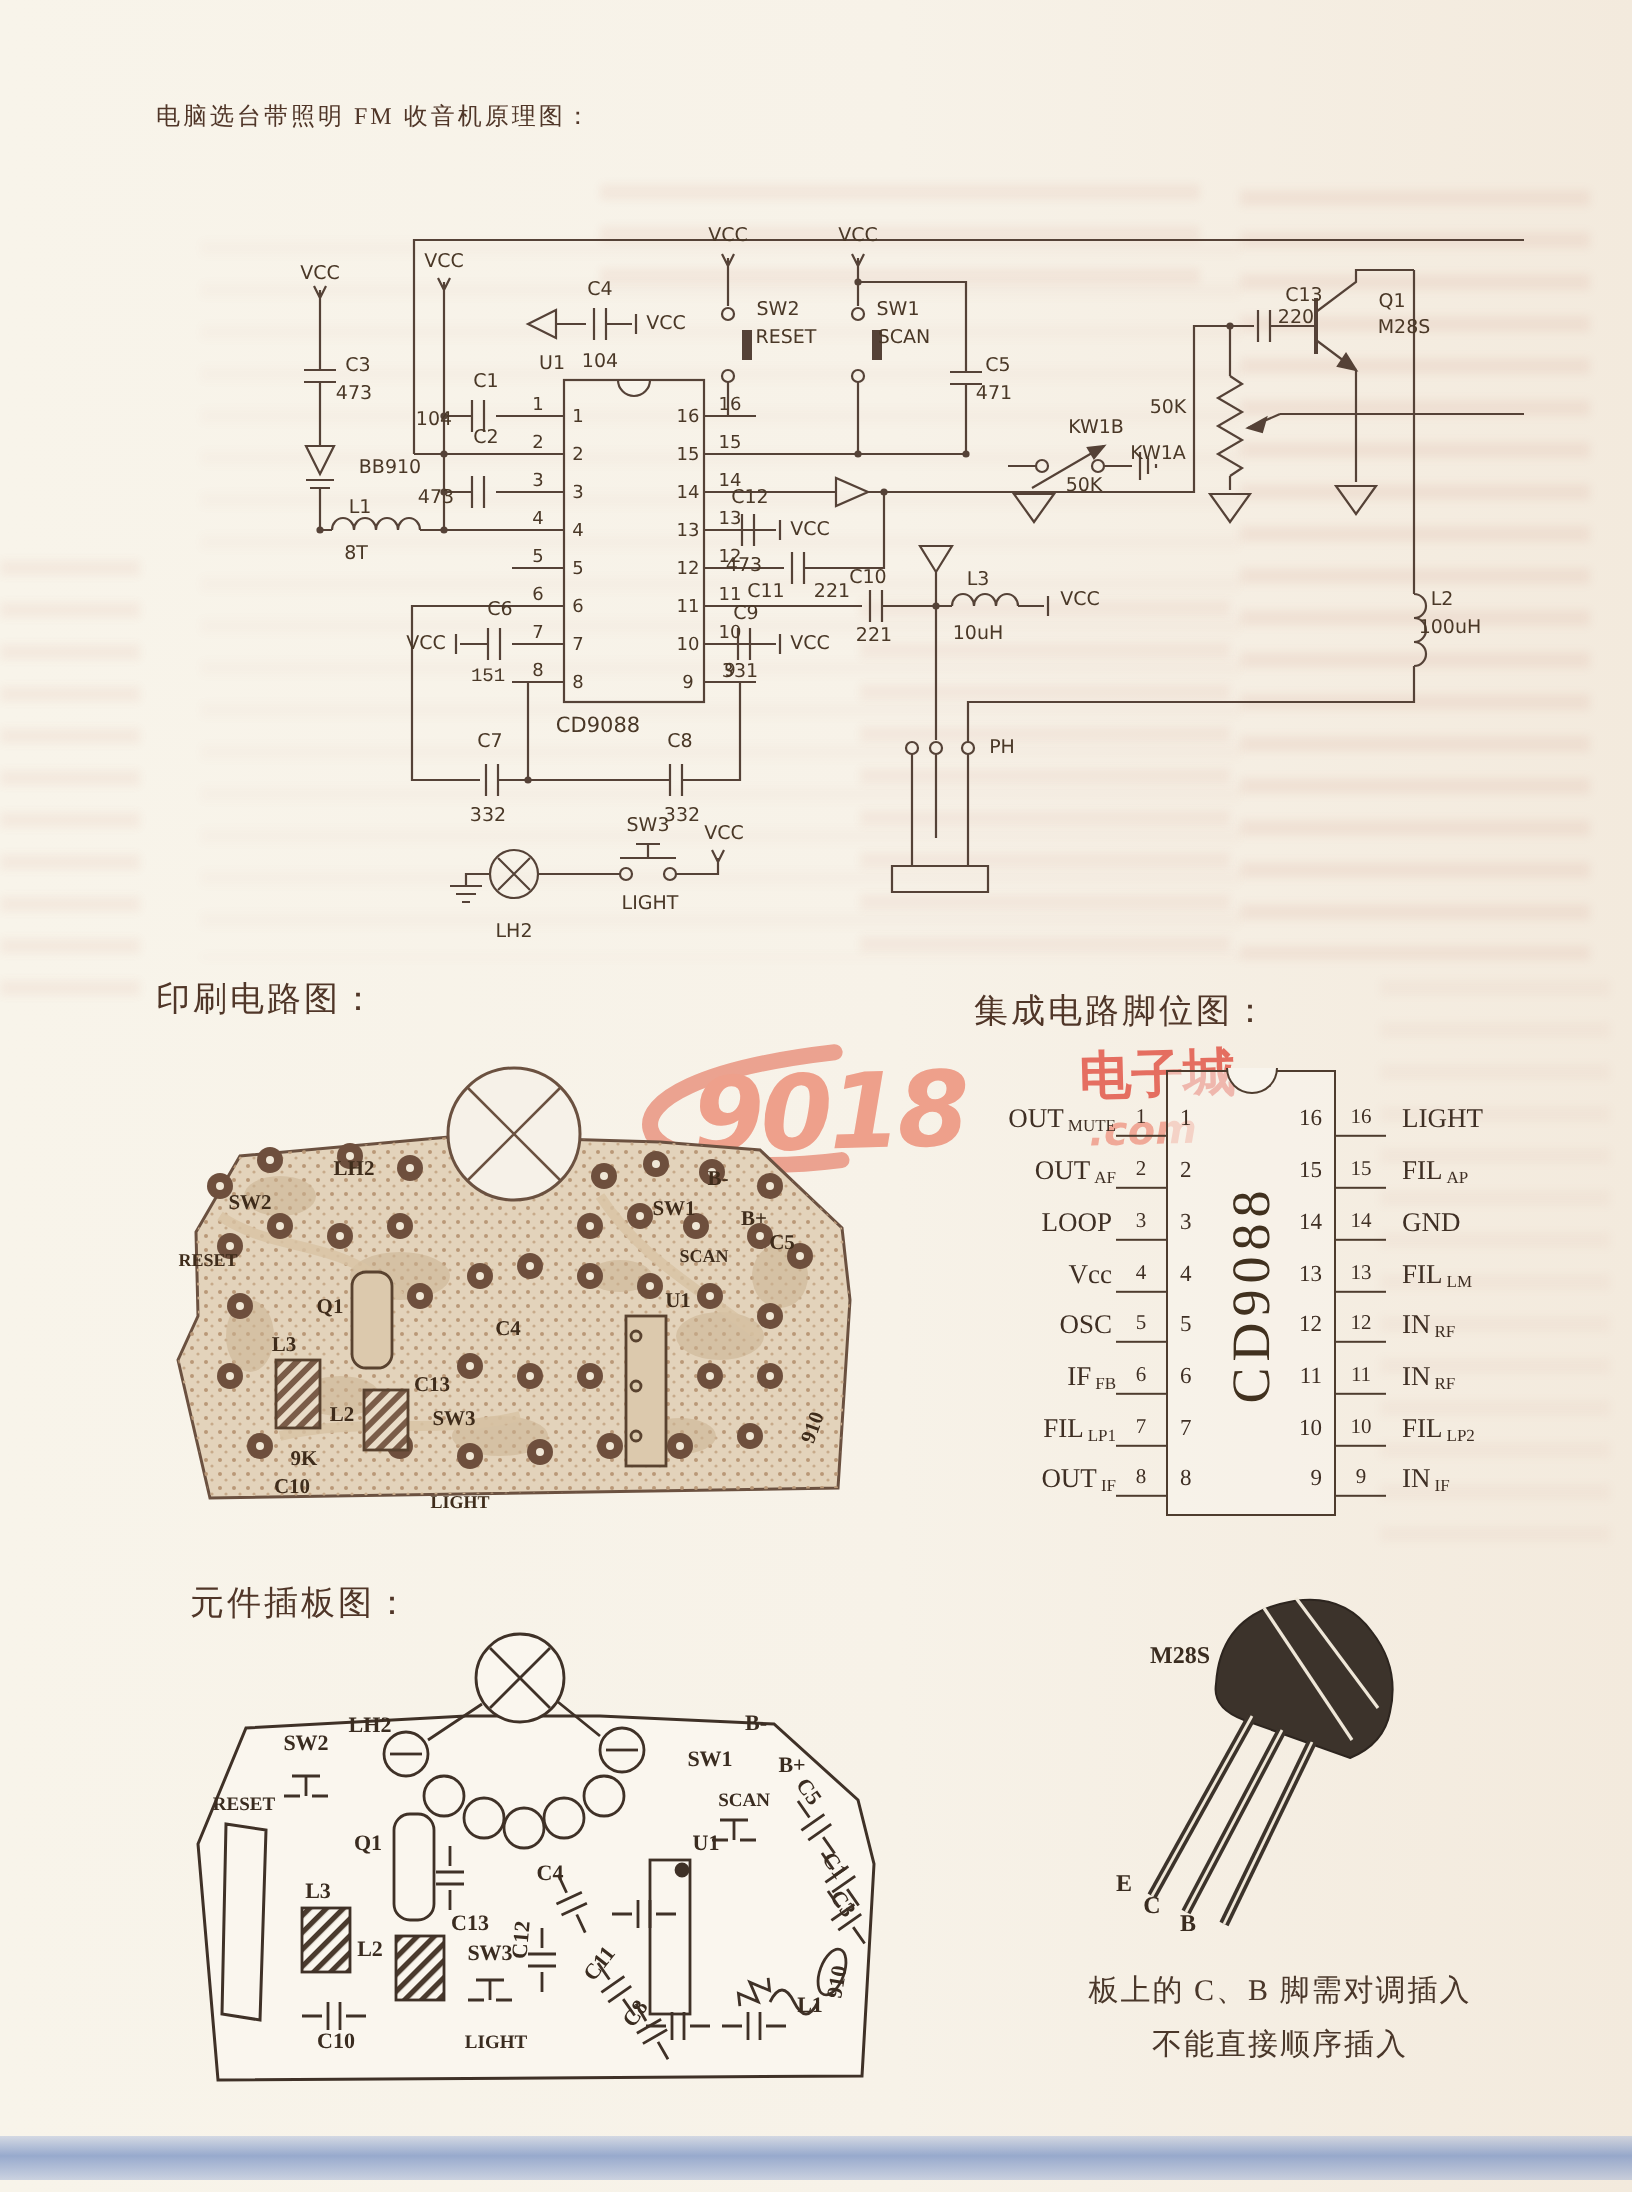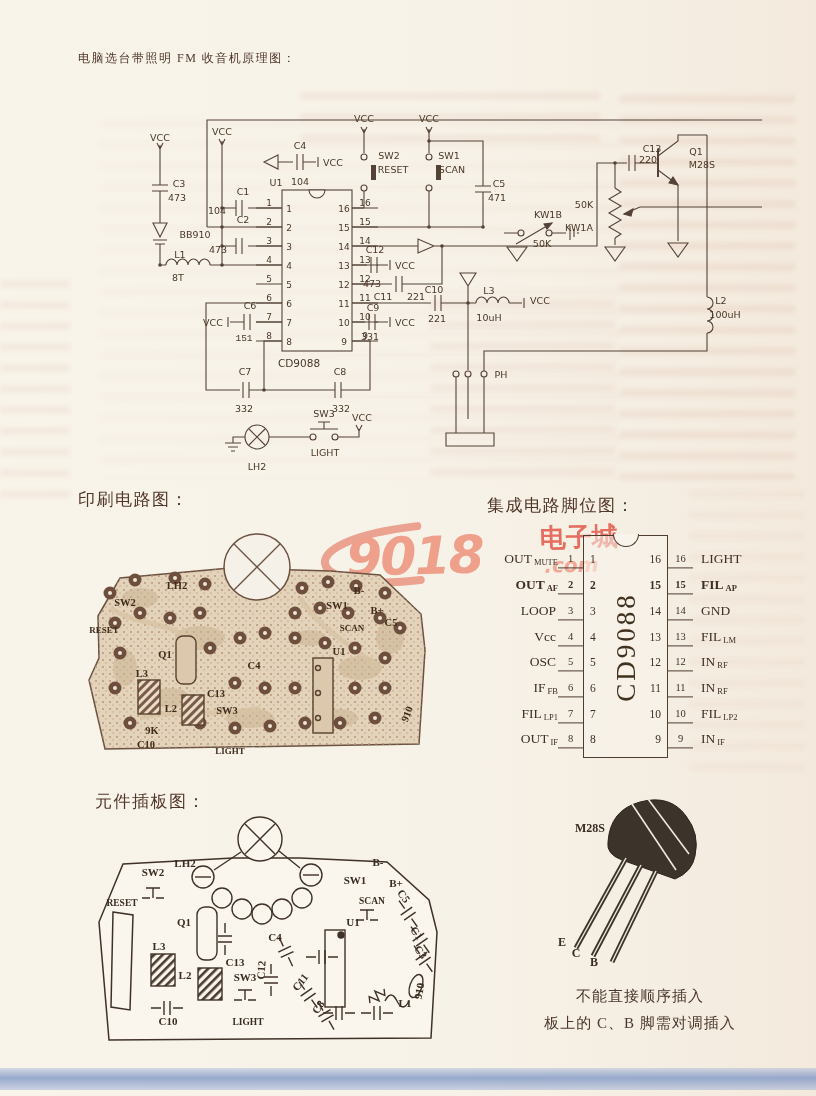--- a/index.html
+++ b/index.html
@@ -270,21 +270,21 @@
   </div>
   <div class="pin-row" style="top: 32px;">
       <span class="pl"><span>OUT</span><span class="ss">MUTE</span></span>
       <span class="stub"><span>1</span></span>
       <span class="inn l">1</span>
       <span class="gap"></span>
       <span class="inn r">16</span>
       <span class="stub"><span>16</span></span>
       <span class="pr"><span>LIGHT</span><span class="ss"></span></span>
     </div>
-    <div class="pin-row" style="top: 58px; font-weight: bold;">
+    <div class="pin-row" style="top: 58px;">
       <span class="pl"><span>OUT</span><span class="ss">AF</span></span>
       <span class="stub"><span>2</span></span>
       <span class="inn l">2</span>
       <span class="gap"></span>
       <span class="inn r">15</span>
       <span class="stub"><span>15</span></span>
       <span class="pr"><span>FIL</span><span class="ss">AP</span></span>
     </div>
     <div class="pin-row" style="top: 84px;">
       <span class="pl"><span>LOOP</span><span class="ss"></span></span>
@@ -622,17 +622,17 @@
       <path d="M108,81 L64,172" stroke="#efe7d8" stroke-width="1.4" fill="none"></path>
     </g>
   </svg>
   <span class="mlbl" style="font-size: 12px; left: 42px; top: 38px;">M28S</span>
     <span class="mlbl" style="font-size: 12px; left: 14px; top: 152px;">E</span>
     <span class="mlbl" style="font-size: 12px; left: 28px; top: 163px;">C</span>
     <span class="mlbl" style="font-size: 12px; left: 46px; top: 172px;">B</span>
 </div>
 
 <div id="footer">
+    <div class="fline">板上的 C、B 脚需对调插入</div>
     <div class="fline">不能直接顺序插入</div>
-    <div class="fline">板上的 C、B 脚需对调插入</div>
 </div>
 
 <div id="scan-bar"></div>
 
 </body></html>

